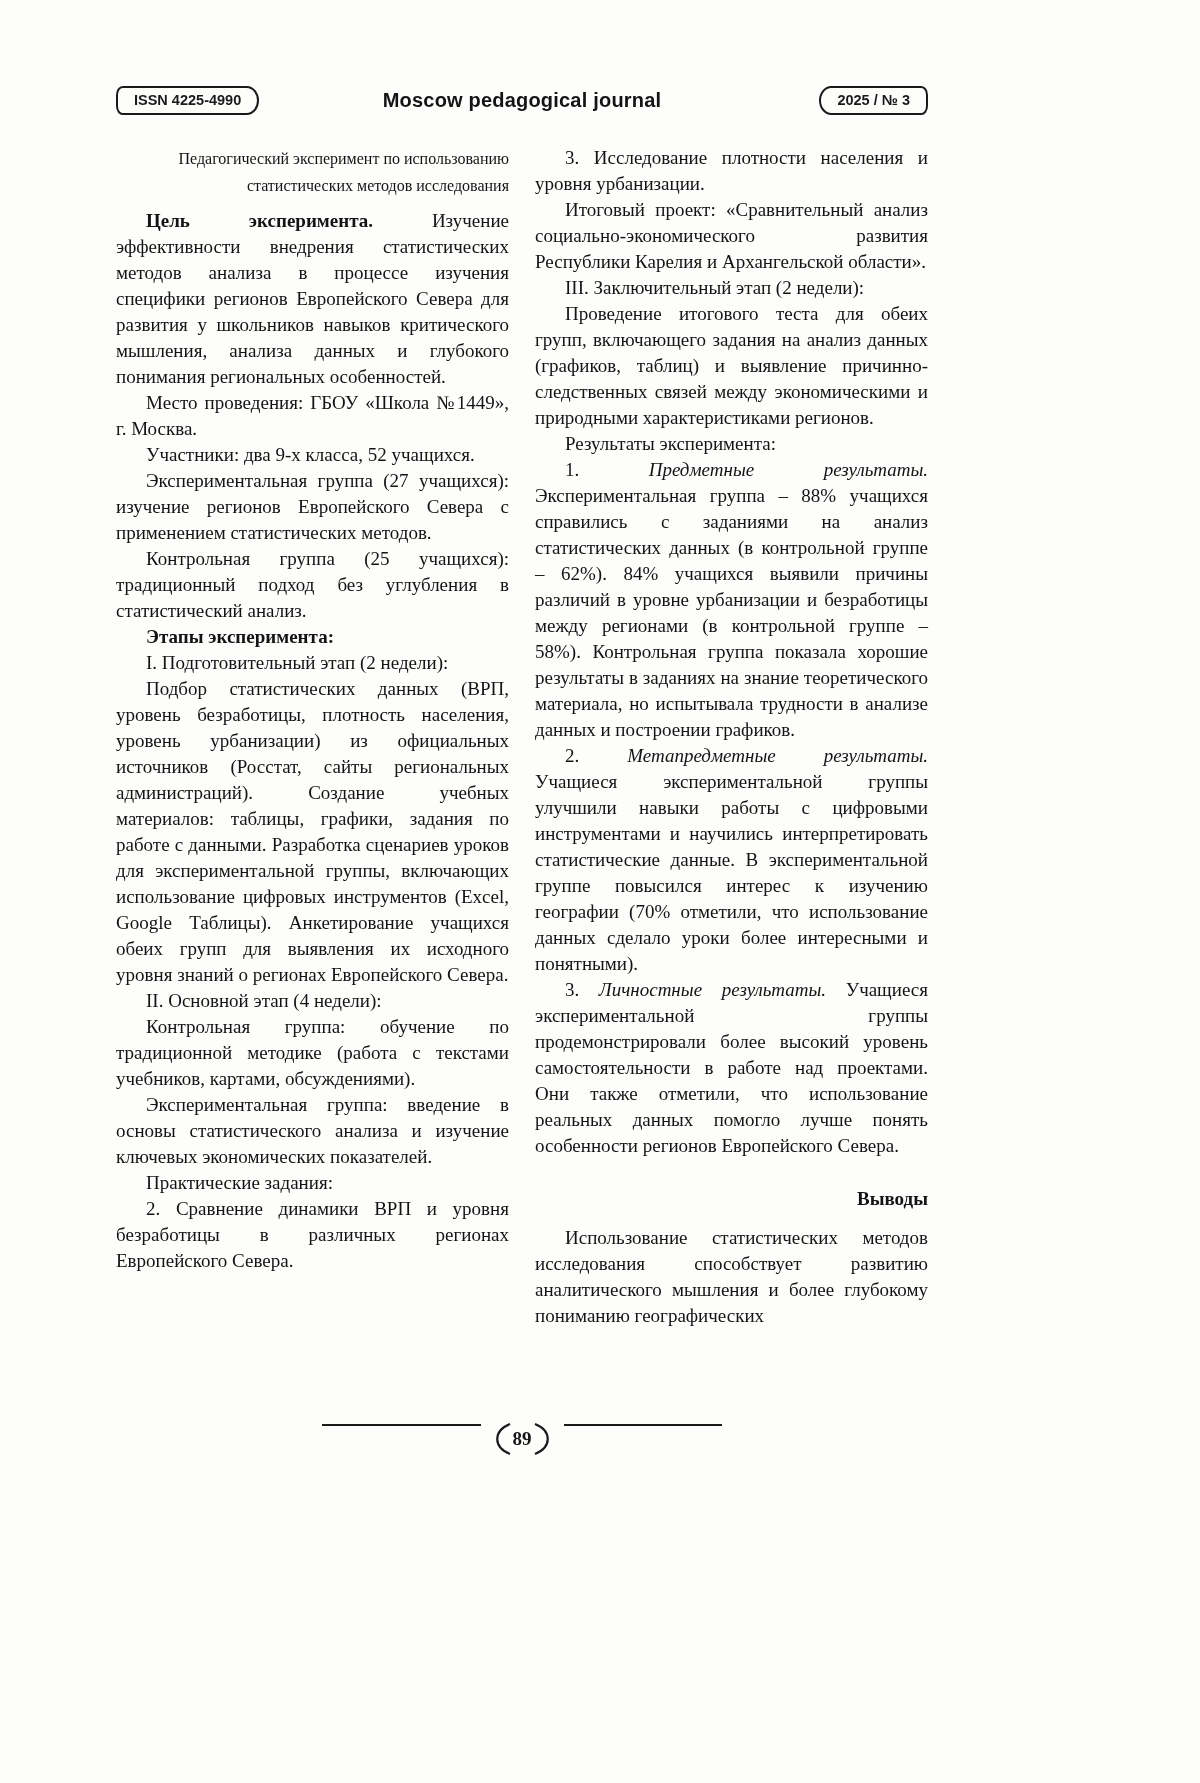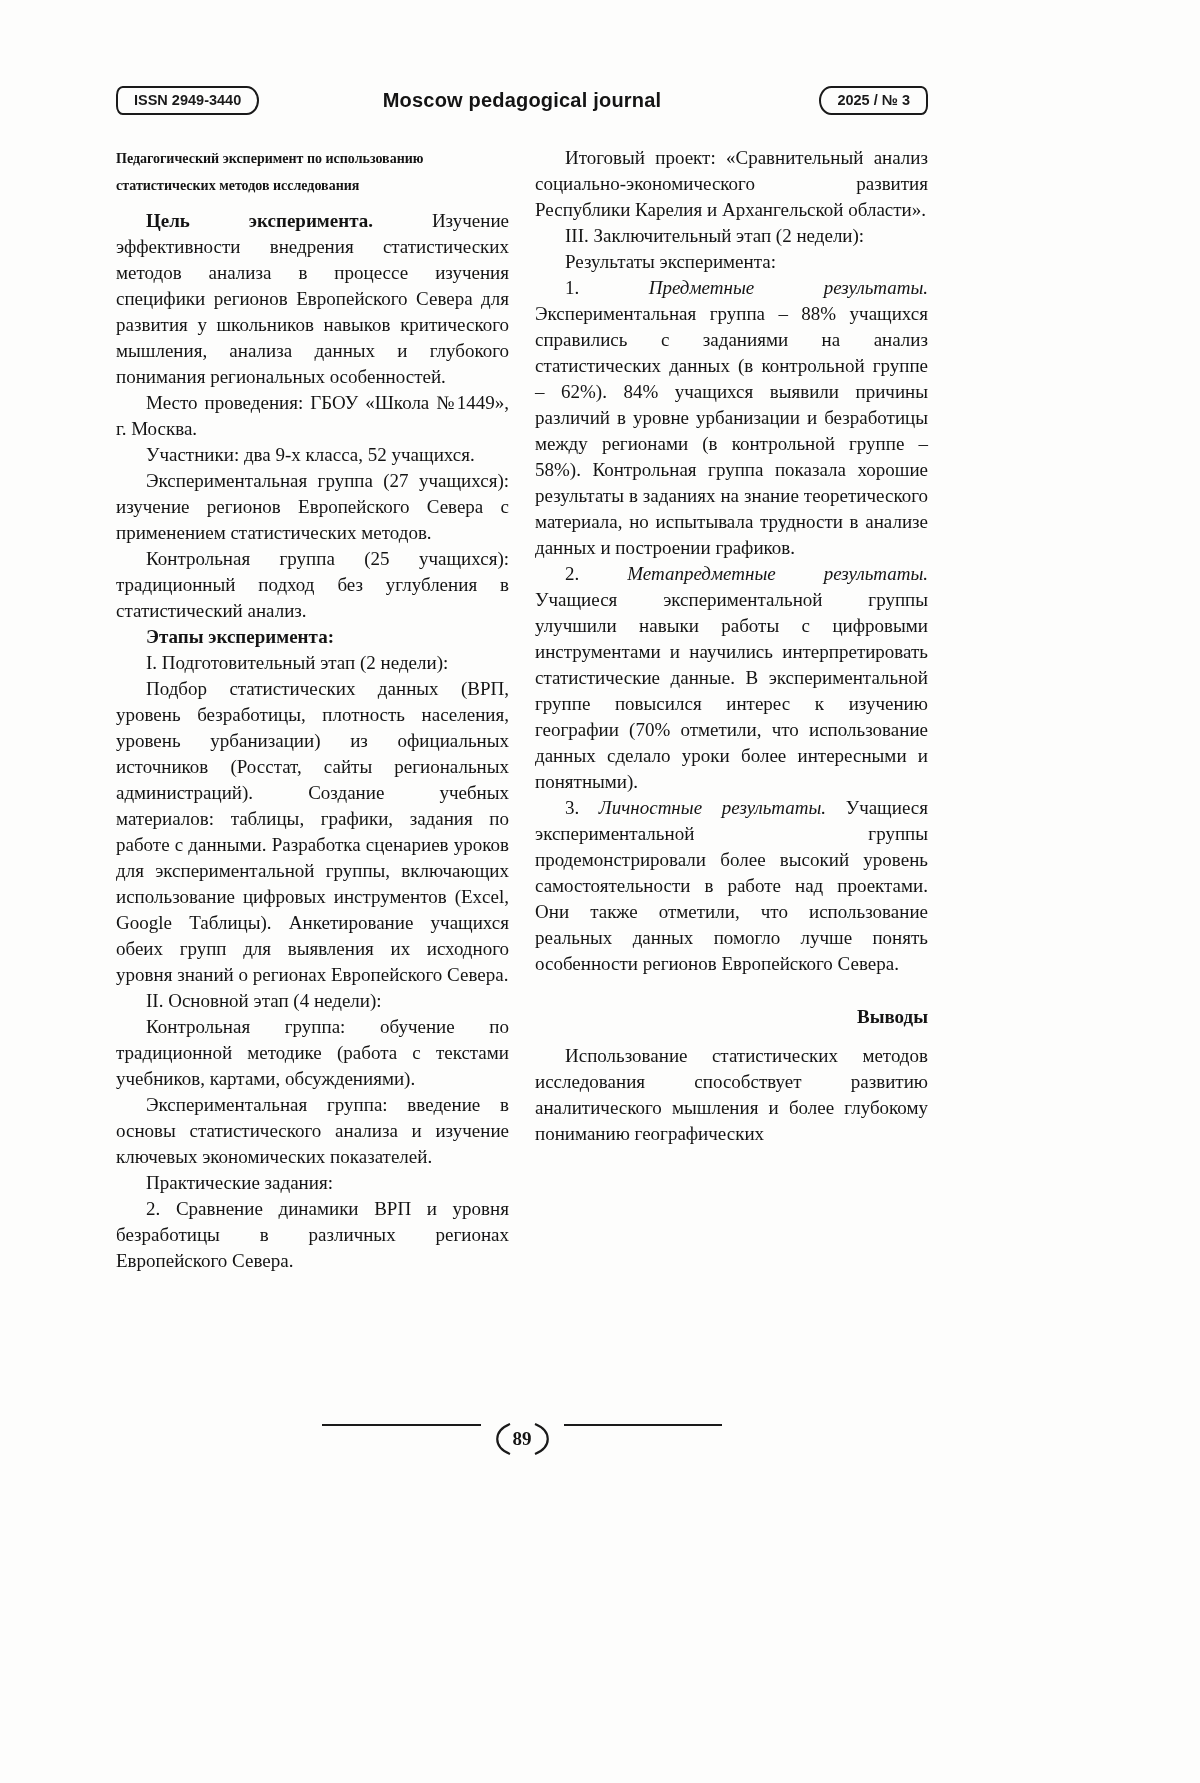--- a/index.html
+++ b/index.html
@@ -56,23 +56,23 @@
     hyphens: auto;
   }
   .col { flex: 1 1 0; min-width: 0; }
 
   .para { text-indent: 30px; }
   .para .bold   { font-weight: bold; }
   .para .italic { font-style: italic; }
 
   .para.title {
     text-indent: 0;
-    text-align: left;
-    font-weight: bold;
-    font-size: 14px;
+    text-align: right;
+    font-weight: normal;
+    font-size: 16px;
     line-height: 27px;
     margin-bottom: 9px;
   }
   .para.heading {
     text-indent: 0;
     text-align: right;
     font-weight: bold;
     margin: 27px 0 13px;
   }
 
@@ -106,21 +106,21 @@
   .paren { display: block; }
 </style>
 </head>
 <body>
 
 <div class="page">
   <div class="content">
 
     <header class="page-header">
       <div class="tab tab-left">
-        <span>ISSN 2949-3440</span>
+        <span>ISSN 4225-4990</span>
       </div>
       <div class="journal-name">Moscow pedagogical journal</div>
       <div class="tab tab-right">
         <span>2025 / № 3</span>
       </div>
     </header>
 
     <main class="columns">
       <section class="col">
           <p class="para title"><span>Педагогический эксперимент по использованию статистических методов исследования</span></p>
@@ -132,22 +132,24 @@
           <p class="para"><span class="bold">Этапы эксперимента:</span></p>
           <p class="para"><span>I. Подготовительный этап (2 недели):</span></p>
           <p class="para"><span>Подбор статистических данных (ВРП, уровень безработицы, плотность населения, уровень урбанизации) из официальных источников (Росстат, сайты региональных администраций). Создание учебных материалов: таблицы, графики, задания по работе с данными. Разработка сценариев уроков для экспериментальной группы, включающих использование цифровых инструментов (Excel, Google Таблицы). Анкетирование учащихся обеих групп для выявления их исходного уровня знаний о регионах Европейского Севера.</span></p>
           <p class="para"><span>II. Основной этап (4 недели):</span></p>
           <p class="para"><span>Контрольная группа: обучение по традиционной методике (работа с текстами учебников, картами, обсуждениями).</span></p>
           <p class="para"><span>Экспериментальная группа: введение в основы статистического анализа и изучение ключевых экономических показателей.</span></p>
           <p class="para"><span>Практические задания:</span></p>
           <p class="para"><span>2. Сравнение динамики ВРП и уровня безработицы в различных регионах Европейского Севера.</span></p>
         </section>
       <section class="col">
+          <p class="para"><span>3. Исследование плотности населения и уровня урбанизации.</span></p>
           <p class="para"><span>Итоговый проект: «Сравнительный анализ социально-экономического развития Республики Карелия и Архангельской области».</span></p>
           <p class="para"><span>III. Заключительный этап (2 недели):</span></p>
+          <p class="para"><span>Проведение итогового теста для обеих групп, включающего задания на анализ данных (графиков, таблиц) и выявление причинно-следственных связей между экономическими и природными характеристиками регионов.</span></p>
           <p class="para"><span>Результаты эксперимента:</span></p>
           <p class="para"><span>1. </span><span class="italic">Предметные результаты.</span><span> Экспериментальная группа – 88% учащихся справились с заданиями на анализ статистических данных (в контрольной группе – 62%). 84% учащихся выявили причины различий в уровне урбанизации и безработицы между регионами (в контрольной группе – 58%). Контрольная группа показала хорошие результаты в заданиях на знание теоретического материала, но испытывала трудности в анализе данных и построении графиков.</span></p>
           <p class="para"><span>2. </span><span class="italic">Метапредметные результаты.</span><span> Учащиеся экспериментальной группы улучшили навыки работы с цифровыми инструментами и научились интерпретировать статистические данные. В экспериментальной группе повысился интерес к изучению географии (70% отметили, что использование данных сделало уроки более интересными и понятными).</span></p>
           <p class="para"><span>3. </span><span class="italic">Личностные результаты.</span><span> Учащиеся экспериментальной группы продемонстрировали более высокий уровень самостоятельности в работе над проектами. Они также отметили, что использование реальных данных помогло лучше понять особенности регионов Европейского Севера.</span></p>
           <p class="para heading"><span>Выводы</span></p>
           <p class="para"><span>Использование статистических методов исследования способствует развитию аналитического мышления и более глубокому пониманию географических</span></p>
         </section>
     </main>
 
   </div>

